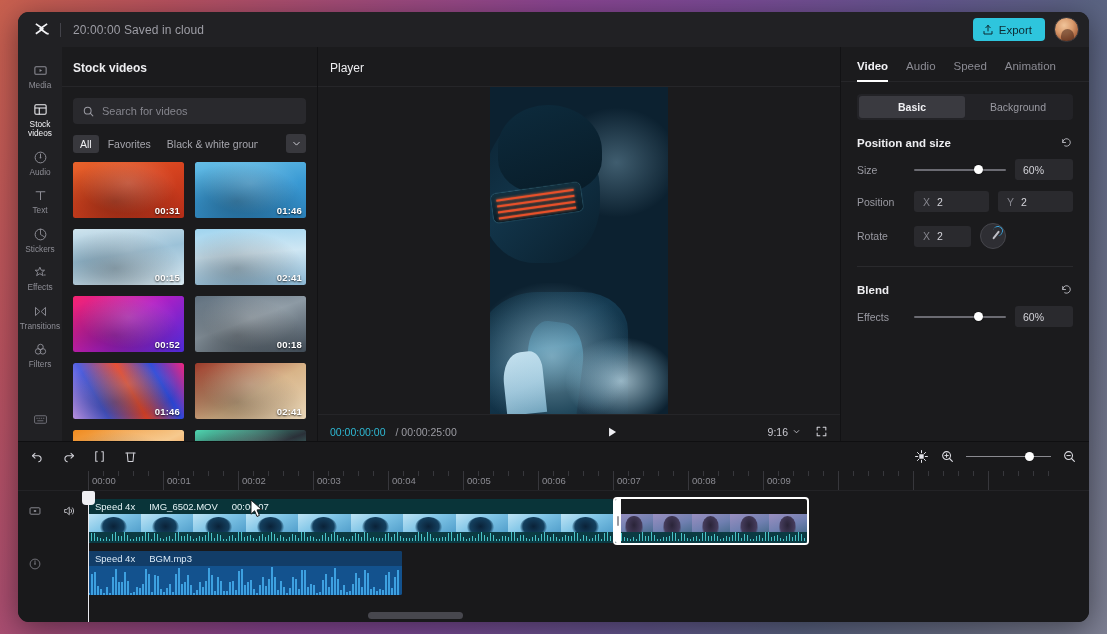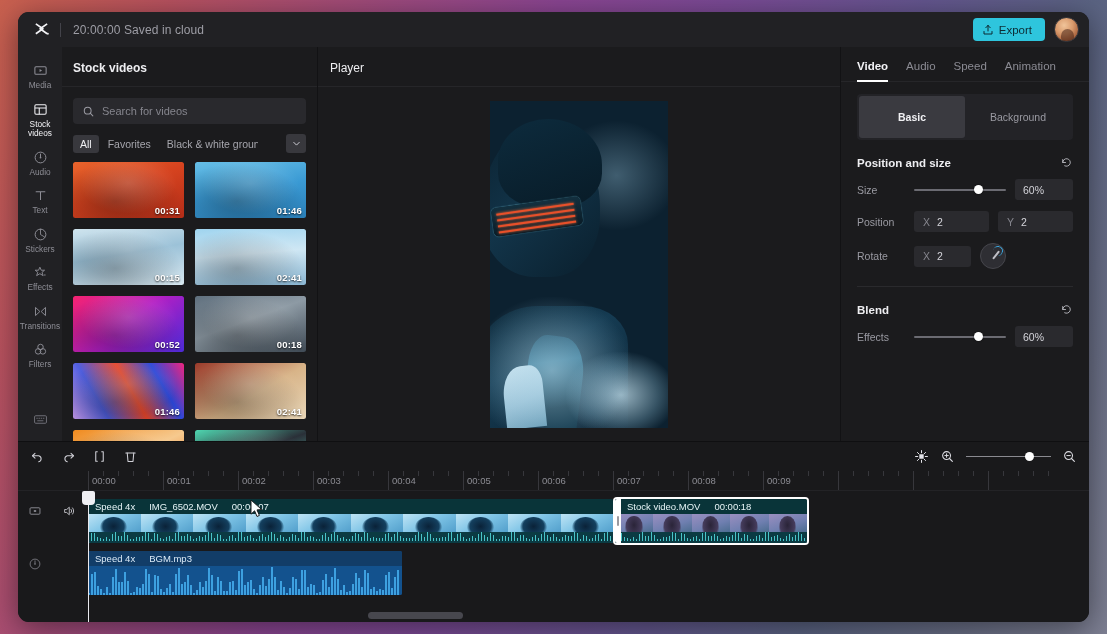--- a/index.html
+++ b/index.html
@@ -192,21 +192,21 @@
     border-left:1px solid #121214; display:flex; flex-direction:column;
   }
   #prop-tabs { display:flex; gap:18px; padding:13px 16px 0 16px; border-bottom:1px solid #262629; }
   .ptab { font-size:11.5px; color:#8b8b93; padding-bottom:9px; cursor:pointer; position:relative; }
   .ptab.active { color:#f2f2f5; font-weight:bold; }
   .ptab.active::after {
     content:""; position:absolute; left:0; right:0; bottom:-1px; height:2px; background:#fff;
   }
   #seg { display:flex; margin:12px 16px 0 16px; background:#232327; border-radius:4px; padding:2px; }
   .segbtn {
-    flex:1; text-align:center; font-size:10.5px; color:#9a9aa2; padding:15px 0;
+    flex:1; text-align:center; font-size:10.5px; color:#9a9aa2; padding:5px 0;
     border-radius:3px; cursor:pointer;
   }
   .segbtn.active { background:#3a3a40; color:#f0f0f3; font-weight:bold; }
   .sec-head {
     display:flex; align-items:center; justify-content:space-between;
     padding:16px 16px 10px 16px;
   }
   .sec-head .t { font-size:11.5px; color:#eeeef1; font-weight:bold; }
   .reset-ico { cursor:pointer; display:flex; }
   .prow { display:flex; align-items:center; padding:0 16px 11px 16px; gap:9px; }
@@ -493,20 +493,45 @@
           <div class="head2"></div>
           <div class="glasses">
             <i style="top:6px"></i>
               <i style="top:12px"></i>
               <i style="top:18px"></i>
               <i style="top:24px"></i>
           </div>
           <div class="mist"></div>
           <div class="cloud1"></div>
         </div>
+      </div>
+      <div id="player-ctrl">
+        <span id="time-cur">00:00:00:00</span>
+        <span id="time-tot">
+          <span>/</span>
+          <span>00:00:25:00</span>
+        </span>
+        <span id="play-btn">
+          <svg width="14" height="14" viewBox="0 0 24 24">
+              <path d="M7 4.5 L19 12 L7 19.5 Z" fill="#f0f0f4"></path>
+            </svg>
+        </span>
+        <span id="ratio-sel">
+          <span>9:16</span>
+          <span style="display:flex">
+            <svg width="9" height="9" viewBox="0 0 24 24" fill="none">
+              <path d="M6 9.5 L12 15.5 L18 9.5" stroke="#c9c9d0" stroke-width="2.3" stroke-linecap="round" stroke-linejoin="round"></path>
+            </svg>
+          </span>
+        </span>
+        <span id="fullscreen-btn">
+          <svg width="13" height="13" viewBox="0 0 24 24" fill="none">
+            <path d="M4 9 V4 H9 M15 4 H20 V9 M20 15 V20 H15 M9 20 H4 V15" stroke="#d5d5db" stroke-width="1.9" stroke-linecap="round" stroke-linejoin="round"></path>
+          </svg>
+        </span>
       </div>
     </div>
 
     <div id="props">
       <div id="prop-tabs">
         <div class="ptab active">Video</div>
         <div class="ptab">Audio</div>
         <div class="ptab">Speed</div>
         <div class="ptab">Animation</div>
       </div>
@@ -938,24 +963,20 @@
               <span class="b" style="left: 516px; height: 8px;"></span>
               <span class="b" style="left: 519px; height: 9.7px;"></span>
               <span class="b" style="left: 522px; height: 5.2px;"></span>
             </div>
         </div>
 
         <div class="clip selected" id="clip-video-2" style="left:527px; top:8px; width:192px; height:44px;">
           <div class="handle" style="left:0">
               <span></span>
             </div>
-          <div class="chead" style="padding-left:12px">
-            <span>Stock video.MOV</span>
-            <span>00:00:18</span>
-          </div>
           <div class="vclip-body" id="pstrip">
               <div class="pframe"></div>
               <div class="pframe"></div>
               <div class="pframe"></div>
               <div class="pframe"></div>
               <div class="pframe"></div>
             </div>
           <div class="vwave">
               <span class="b" style="left: 0px; height: 2px;"></span>
               <span class="b" style="left: 3px; height: 8px;"></span>

